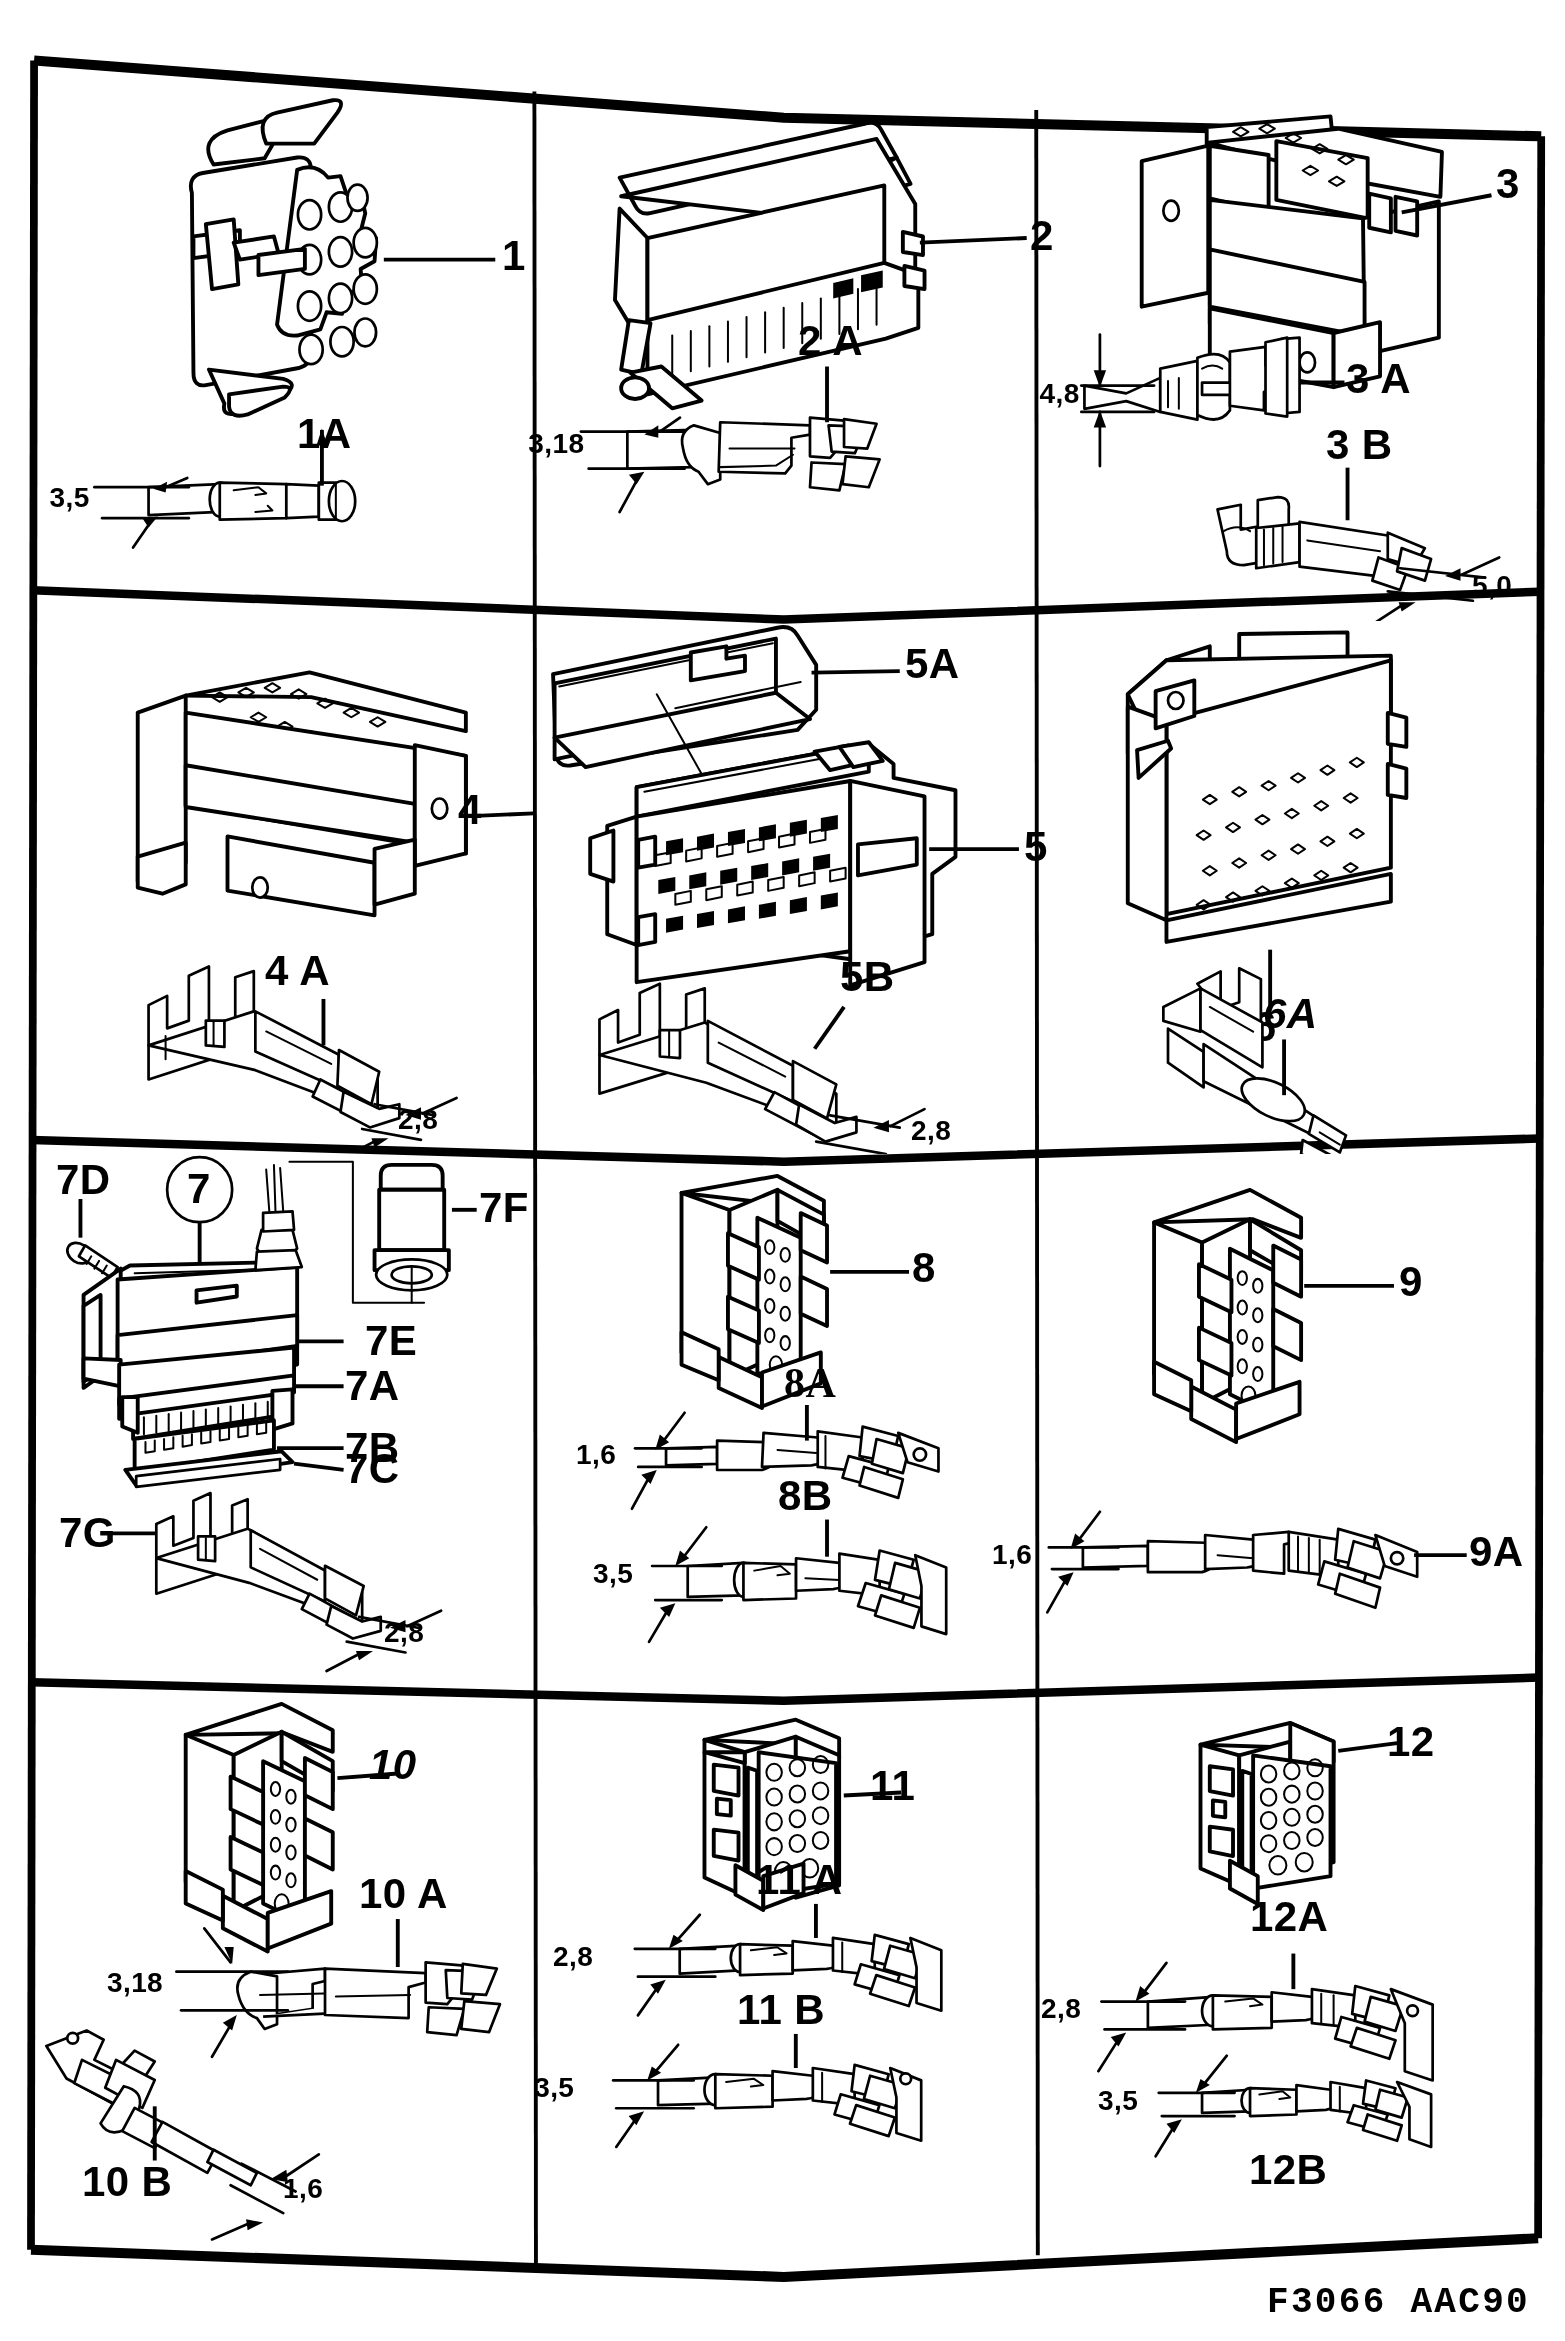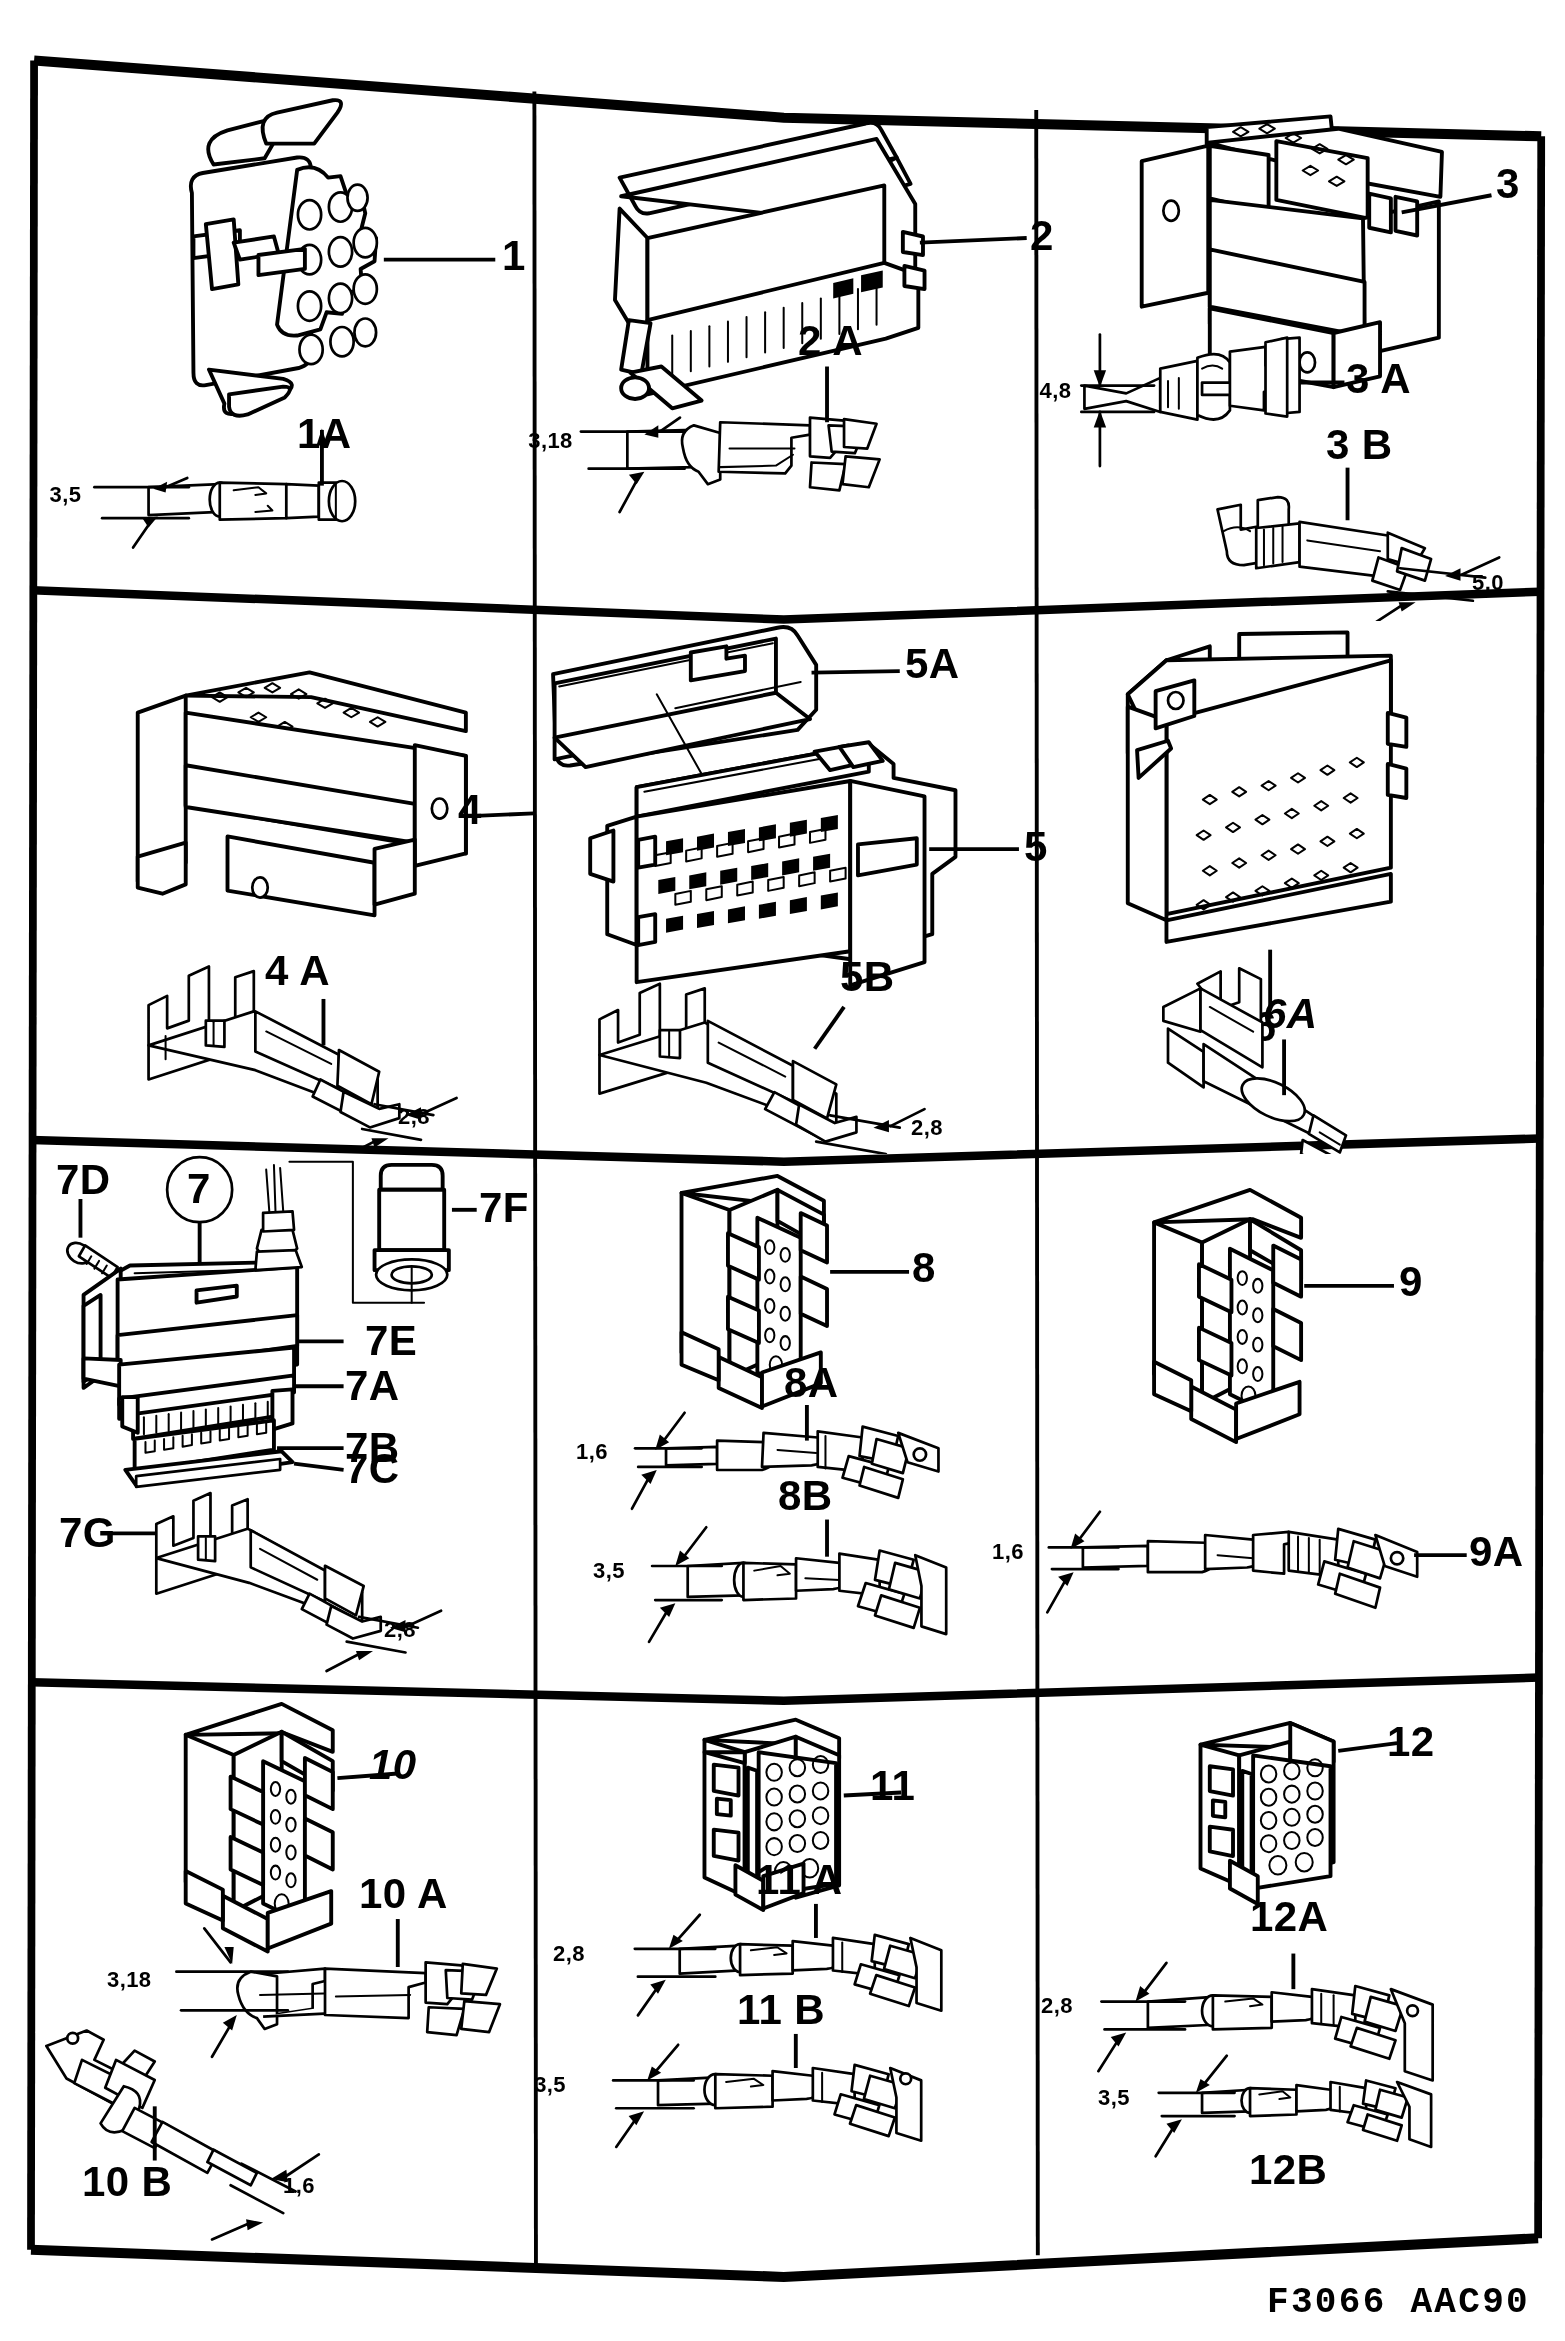--- a/index.html
+++ b/index.html
@@ -23,21 +23,21 @@
   .lbl{
     position:absolute;
     font-family:"Liberation Sans", sans-serif;
     font-weight:700;
     color:#000;
     white-space:nowrap;
     line-height:1;
     letter-spacing:0.4px;
   }
   .lbl.big{font-size:42px;}
-  .lbl.dim{font-size:22px;font-weight:700;}
+  .lbl.dim{font-size:28px;font-weight:700;}
 
   
   #footer-code{
     position:absolute;
     right:36px;bottom:18.6px;
     font-family:"Liberation Mono", monospace;
     font-size:36px;
     font-weight:700;
     letter-spacing:2.3px;
     color:#000;
@@ -658,21 +658,21 @@
         <path class="ln2" d="M128,370 L214,370"></path>
         <path class="ln2" d="M132,394 L214,394"></path>
         <path class="ln2" d="M192,324 L162,364"></path>
         <path class="fillk" d="M160,352 l-6,20 l18,-10 z"></path>
         <path class="ln2" d="M124,448 L148,404"></path>
         <path class="fillk" d="M148,416 l8,-18 l-20,6 z"></path>
 
         <path class="lead" d="M350,360 L350,314"></path>
       </g>
     </svg>
-    <div class="lbl big" style="left:248px;top:200px;">8A</div>
+    <div class="lbl big" style="left:248px;top:200px;font-family:Liberation Serif, serif;">8A</div>
     <div class="lbl dim" style="left:40px;top:279px;">1,6</div>
 
     <svg class="art" width="500" height="534" viewBox="0 0 646 690">
       <g>
         <path class="fillw2" d="M196,522 l72,-4 l0,42 l-72,2 z"></path>
         <ellipse class="fillw2" cx="268" cy="540" rx="12" ry="22"></ellipse>
         <path class="fillw2" d="M268,518 l68,2 l0,44 l-68,2 z"></path>
         <path class="lnT" d="M282,528 l34,-6 l12,10 l-16,2"></path>
         <path class="fillw2" d="M336,512 l56,6 q16,4 12,18 q-4,14 -20,16 l-48,2 z"></path>
         <path class="lnT" d="M348,538 l44,2"></path>

